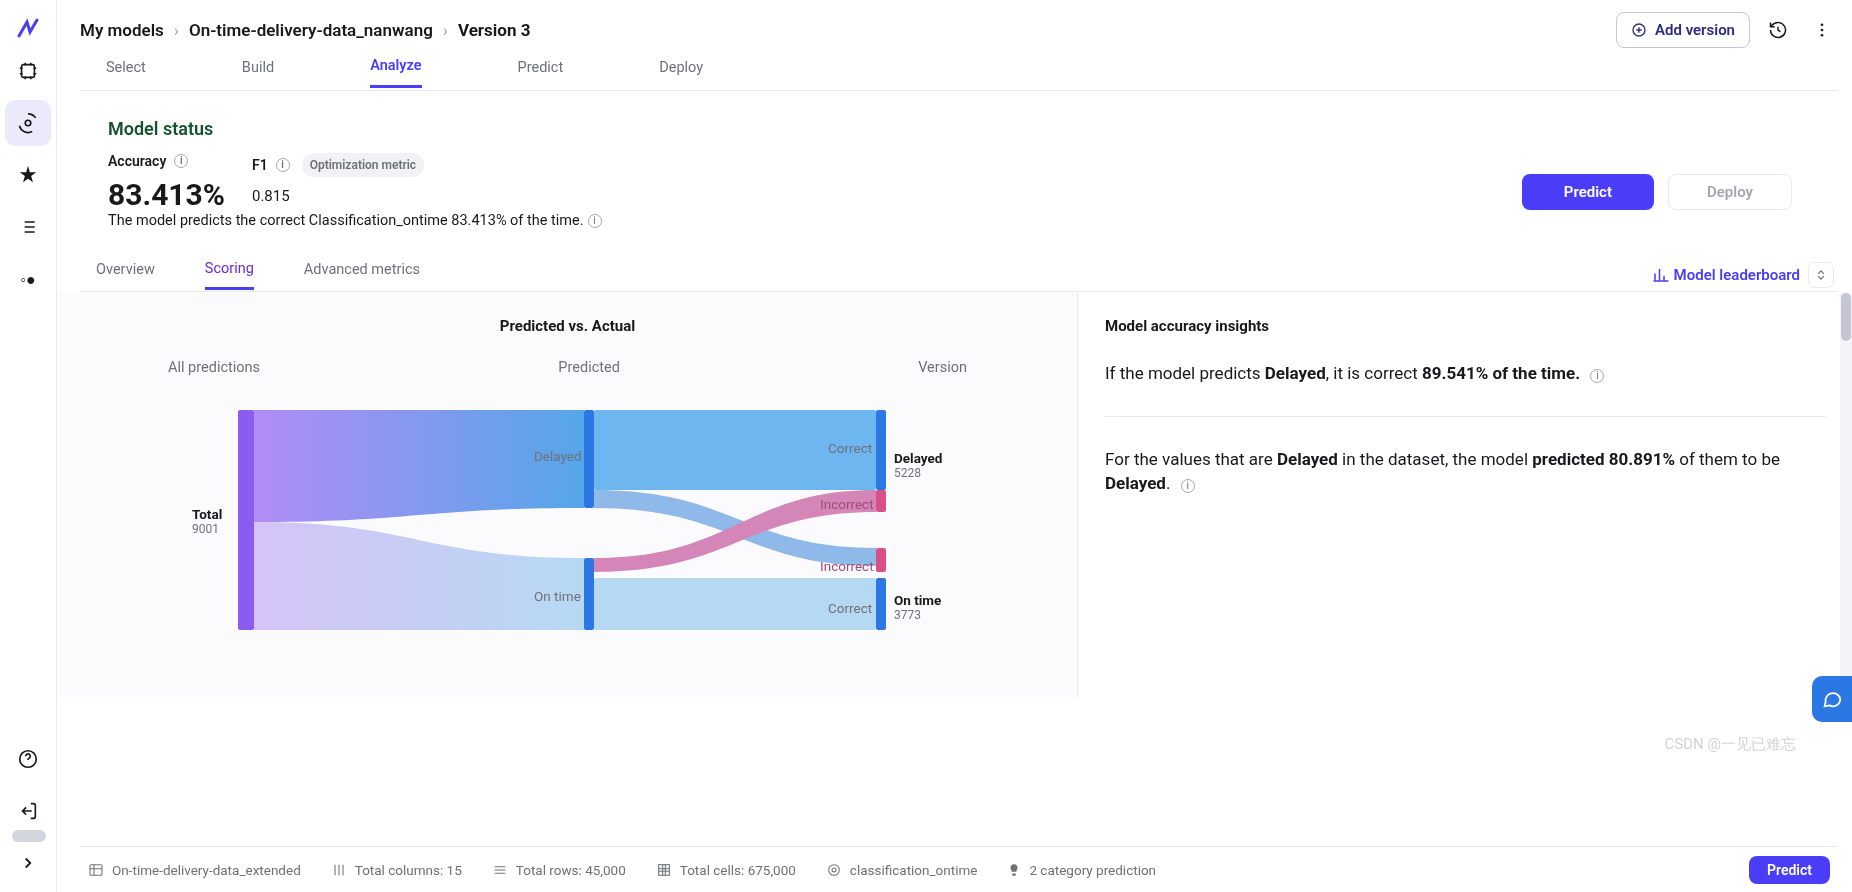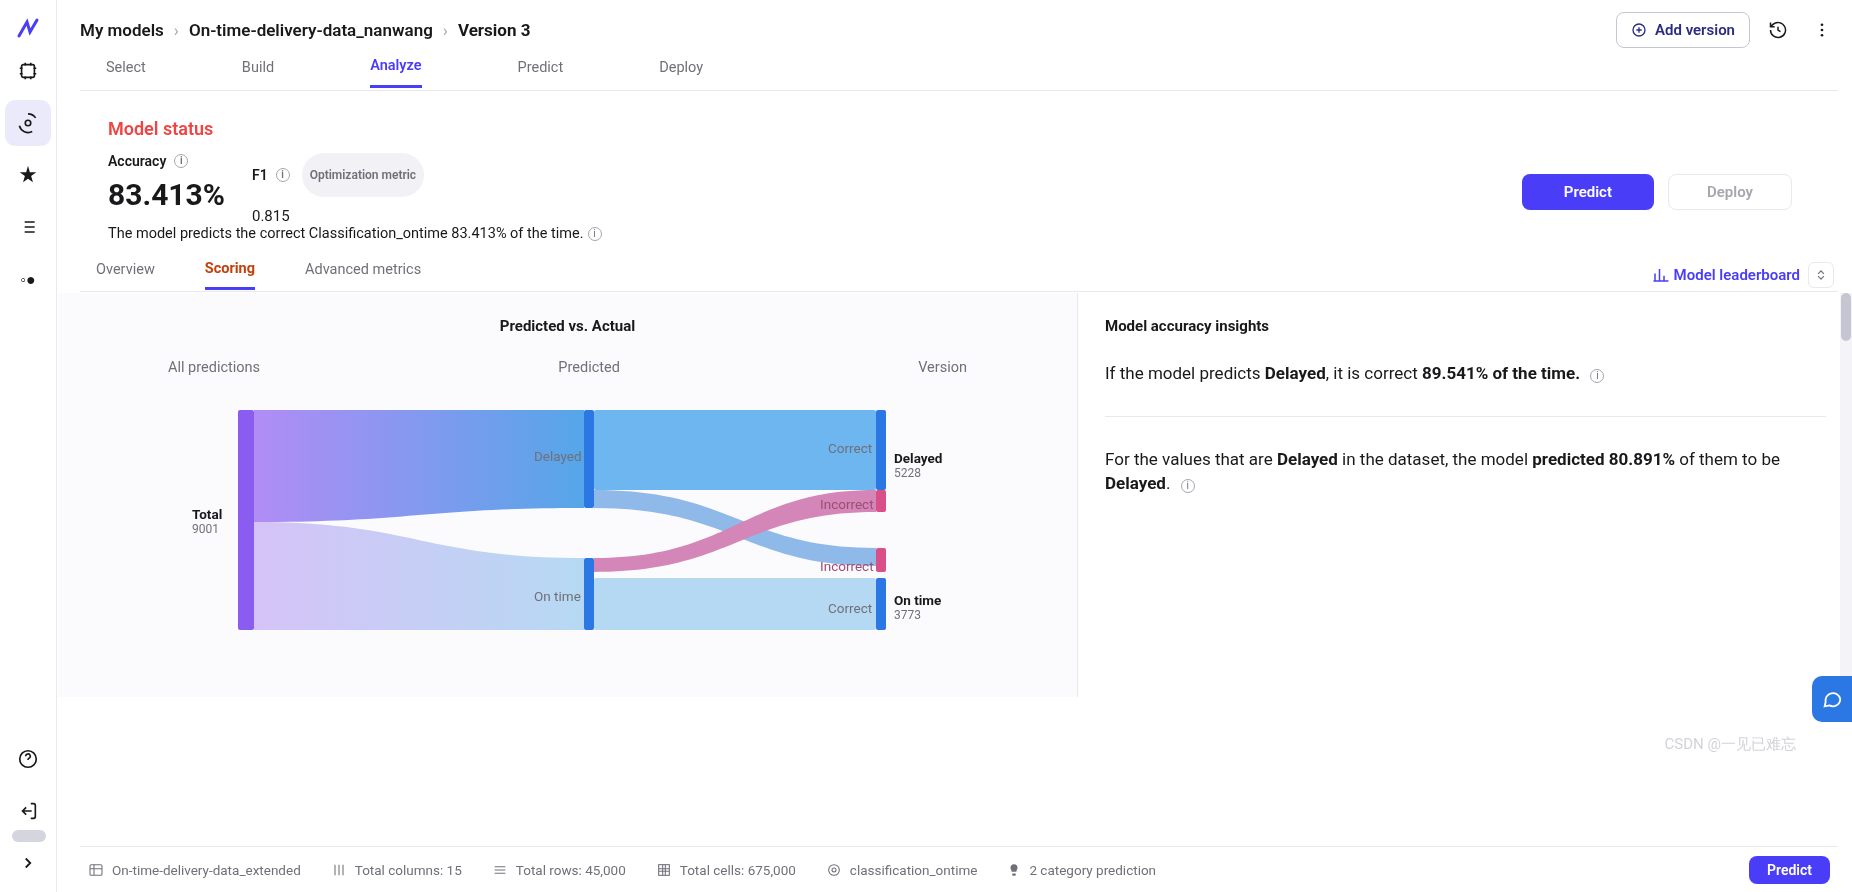--- a/index.html
+++ b/index.html
@@ -26,38 +26,38 @@
 .btn-outline { display: inline-flex; align-items: center; gap: 8px; border: 1px solid #c6c6d2; border-radius: 8px; padding: 8px 14px; font-size: 15px; font-weight: 600; color: #2b2b83; background: #fff; cursor: pointer; }
 .top-iconbtn { width: 32px; height: 32px; display: grid; place-items: center; border-radius: 6px; cursor: pointer; color: #19191c; }
 
 
 .steps { position: absolute; left: 80px; top: 55px; right: 14px; height: 36px; display: flex; align-items: center; gap: 96px; padding-left: 26px; border-bottom: 1px solid #e8e8ef; }
 .step { color: #707079; font-size: 14.5px; cursor: pointer; padding-bottom: 11px; }
 .step.active { color: #4a3df8; font-weight: 600; border-bottom: 3px solid #4a3df8; text-align: right; }
 
 
 .model-status { position: absolute; left: 108px; top: 118px; right: 60px; }
-.ms-title { font-size: 18px; font-weight: 600; color: #ef4444; margin-bottom: 14px; }
+.ms-title { font-size: 18px; font-weight: 600; color: #14532d; margin-bottom: 14px; }
 .ms-row { display: flex; gap: 27px; }
 .ms-acc { display: flex; flex-direction: column; }
 .ms-acc-hdr, .ms-f1-hdr { display: flex; align-items: center; gap: 8px; font-size: 14px; font-weight: 600; color: #19191c; }
 .ms-info { width: 14px; height: 14px; border-radius: 50%; border: 1px solid #a6a6b0; color: #707079; display: inline-grid; place-items: center; font-size: 10px; line-height: 1; }
 .ms-acc-val { font-size: 30px; font-weight: 700; color: #19191c; margin-top: 8px; }
 .ms-f1 { display: flex; flex-direction: column; }
 .ms-f1-val { font-size: 15px; color: #19191c; margin-top: 10px; }
-.pill { font-size: 12px; color: #707079; background: #f1f1f6; border-radius: 999px; padding: 15px 8px; margin-left: 4px; }
+.pill { font-size: 12px; color: #707079; background: #f1f1f6; border-radius: 999px; padding: 5px 8px; margin-left: 4px; }
 .ms-desc { font-size: 14.5px; color: #19191c; display: flex; align-items: center; gap: 4px; }
 .ms-actions { position: absolute; right: 0; top: 56px; display: flex; gap: 14px; }
 .btn-primary { background: #4a3df8; color: #fff; border: none; border-radius: 8px; padding: 8px 42px; font-size: 15px; font-weight: 600; cursor: pointer; }
 .btn-secondary { background: #fff; color: #a6a6b0; border: 1px solid #e8e8ef; border-radius: 8px; padding: 8px 38px; font-size: 15px; font-weight: 600; cursor: not-allowed; }
 
 
 .subtabs { position: absolute; left: 80px; top: 258px; right: 14px; height: 34px; display: flex; align-items: center; border-bottom: 1px solid #e8e8ef; padding-left: 16px; }
 .subtab { color: #707079; font-size: 14.5px; cursor: pointer; margin-right: 50px; padding-bottom: 10px; }
-.subtab.active { color: #c2410c; font-weight: 700; border-bottom: 3px solid #4a3df8; text-align: right; }
+.subtab.active { color: #6d28d9; font-weight: 400; border-bottom: 3px solid #4a3df8; text-align: right; }
 .lb-link { margin-left: auto; margin-right: 8px; display: flex; align-items: center; gap: 4px; color: #4a3df8; font-size: 15px; font-weight: 600; cursor: pointer; }
 .collapse-btn { width: 26px; height: 26px; border: 1px solid #e8e8ef; border-radius: 6px; display: grid; place-items: center; cursor: pointer; margin-right: 4px; color: #707079; }
 
 
 .chart-panel { position: absolute; left: 58px; top: 293px; width: 1020px; height: 404px; background: #fbfbfd; border-right: 1px solid #e8e8ef; }
 .chart-panel-inner { padding: 24px 40px; }
 .chart-title { text-align: center; font-size: 15px; font-weight: 700; color: #19191c; margin-bottom: 24px; }
 .chart-heads { display: flex; justify-content: space-between; font-size: 14.5px; color: #707079; margin-bottom: 28px; padding: 0 70px; }
 .chart-canvas { position: relative; height: 270px; }
 

